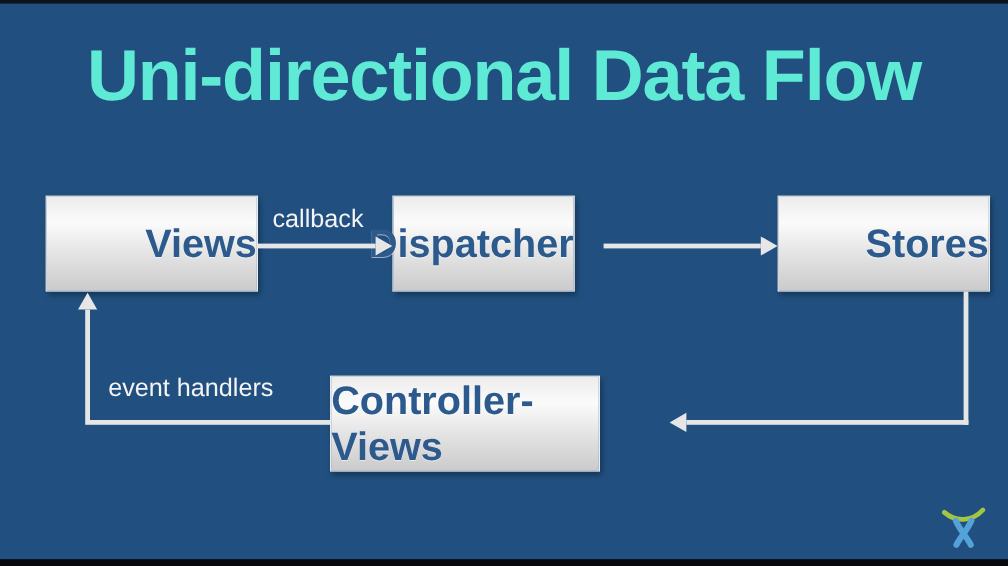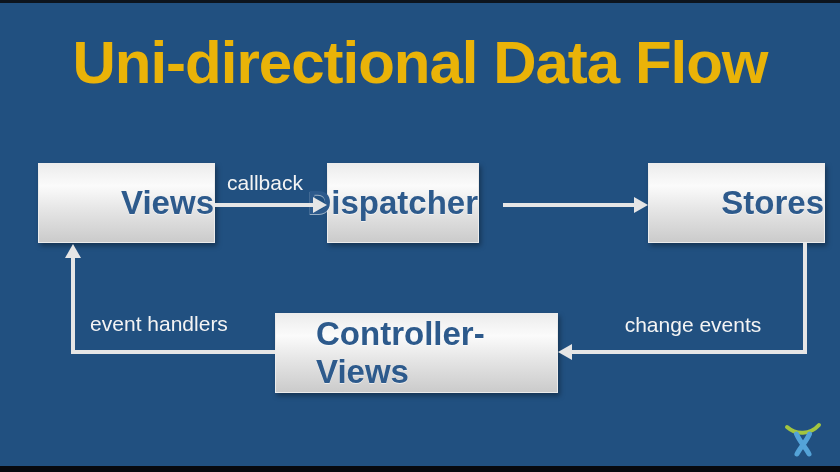--- a/index.html
+++ b/index.html
@@ -15,41 +15,41 @@
     position:absolute; left:0; top:0; width:840px; height:3px;
     background:#0d141d;
   }
   .letterbox-bottom {
     position:absolute; left:0; bottom:0; width:840px; height:6px;
     background:#07090e;
   }
   .title {
     position:absolute; left:0; top:33px; width:840px;
     text-align:center;
-    color:#eab308;
+    color:#5eead4;
     font-size:60px;
     font-weight:bold;
     letter-spacing:-1px;
     line-height:60px;
   }
   .node {
     position:absolute;
     display:flex; align-items:center; justify-content:flex-end;
     background:linear-gradient(180deg, #ececec 0%, #fbfbfb 28%, #e3e3e3 62%, #cbcbcb 100%);
     border:1px solid #ececec;
     box-shadow:2px 3px 5px rgba(0,0,0,0.35);
     color:#2d5a8c;
     font-weight:bold;
     font-size:33px;
     text-shadow:0 1px 0 rgba(255,255,255,0.55);
   }
   #node-views            { left:38px;  top:163px; width:177px; height:80px; }
   #node-dispatcher       { left:327px; top:163px; width:152px; height:80px; }
   #node-stores           { left:648px; top:163px; width:177px; height:80px; }
-  #node-controller-views { left:275px; top:313px; width:283px; height:80px;padding-left:40px; }
+  #node-controller-views { left:275px; top:313px; width:225px; height:80px; }
 
   .edge-line { position:absolute; background:#e6e6e6; }
   #edge-actions-line        { left:215px; top:203px; width:98px;  height:4px; }
   #edge-callback-line       { left:503px; top:203px; width:131px; height:4px; }
   #edge-change-vline        { left:803px; top:243px; width:4px;   height:111px; }
   #edge-change-hline        { left:572px; top:350px; width:235px; height:4px; }
   #edge-handlers-hline      { left:71px;  top:350px; width:204px; height:4px; }
   #edge-handlers-vline      { left:71px;  top:258px; width:4px;   height:92px; }
 
   .edge-head { position:absolute; width:0; height:0; }
@@ -114,21 +114,20 @@
   <div class="edge-line" id="edge-actions-line"></div>
   <div class="edge-head" id="edge-actions-head"></div>
   <div class="edge-label" id="edge-actions-label">callback</div>
 
   <div class="edge-line" id="edge-callback-line"></div>
   <div class="edge-head" id="edge-callback-head"></div>
 
   <div class="edge-line" id="edge-change-vline"></div>
   <div class="edge-line" id="edge-change-hline"></div>
   <div class="edge-head" id="edge-change-head"></div>
-  <div class="edge-label" id="edge-change-label">change events</div>
 
   <div class="edge-line" id="edge-handlers-hline"></div>
   <div class="edge-line" id="edge-handlers-vline"></div>
   <div class="edge-head" id="edge-handlers-head"></div>
   <div class="edge-label" id="edge-handlers-label">event handlers</div>
 
   <div class="logo">
     <svg viewBox="0 0 40 40" width="40" height="40" aria-hidden="true">
       <path d="M4 8 C 13 16, 27 16, 36 6" stroke="#a3c53f" stroke-width="4" fill="none" stroke-linecap="round"></path>
       <path d="M13.5 15 C 17 23, 23 29, 26 35" stroke="#54a3d8" stroke-width="5" fill="none" stroke-linecap="round"></path>

